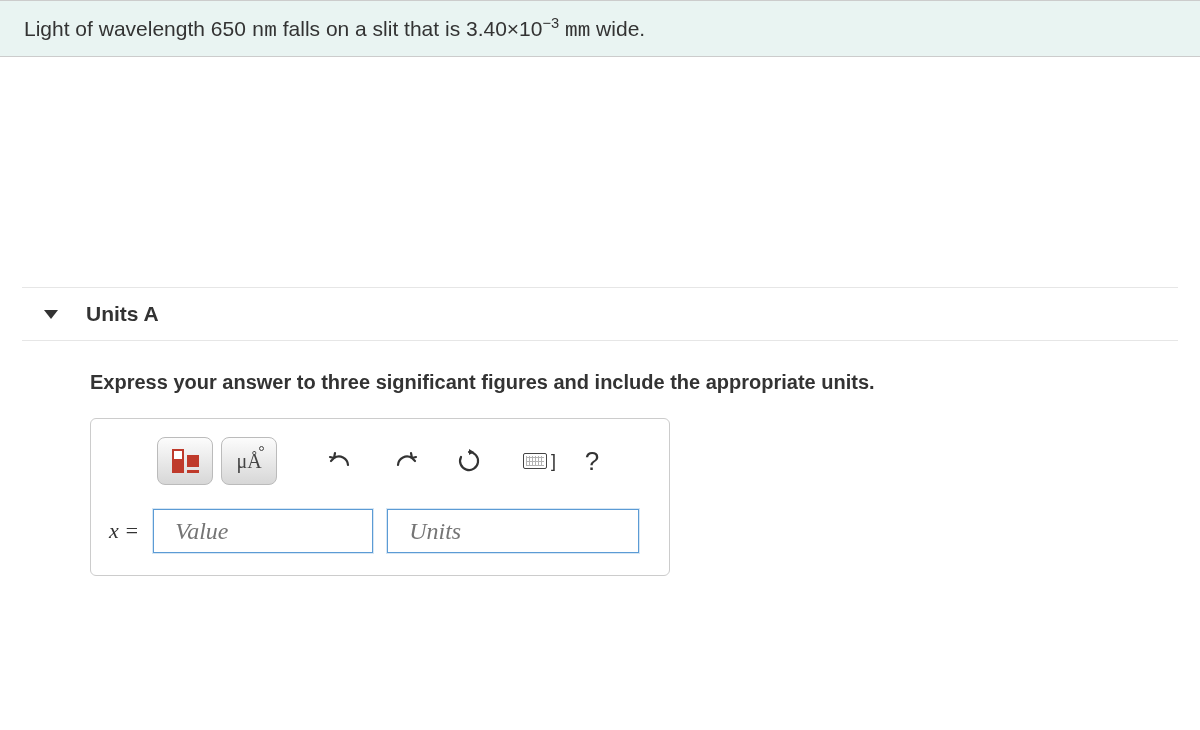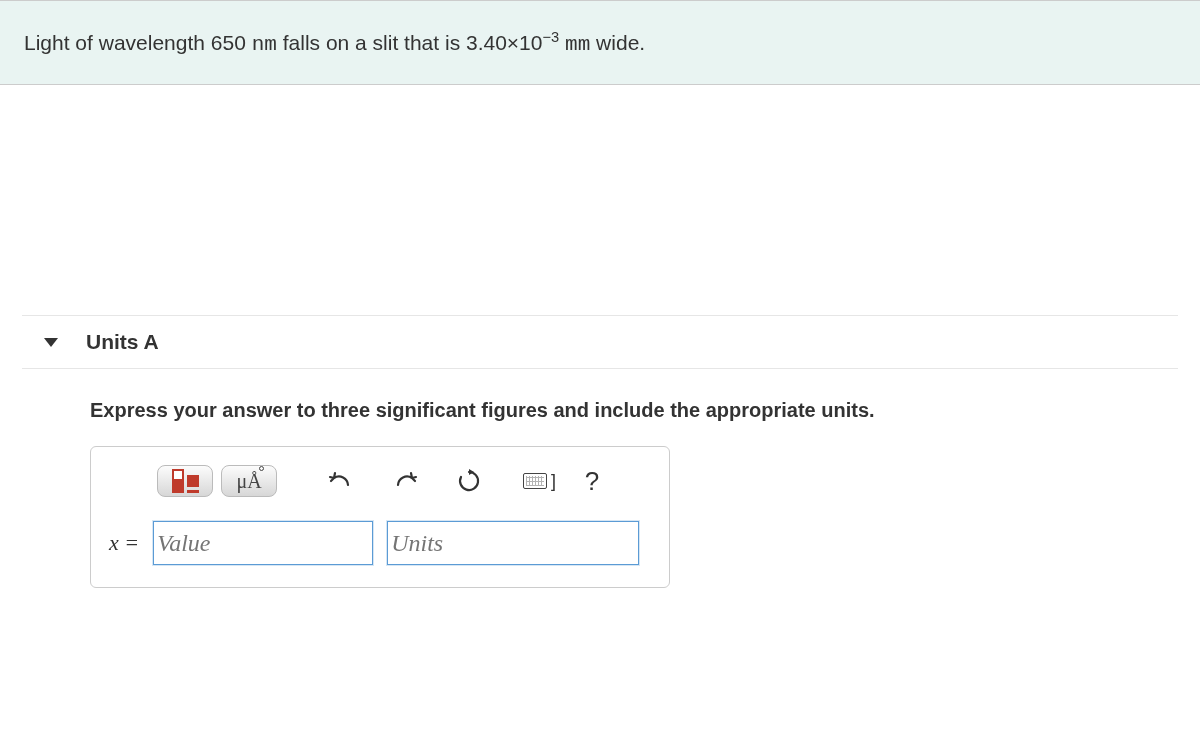--- a/index.html
+++ b/index.html
@@ -7,21 +7,21 @@
       font-family: Arial, Helvetica, sans-serif;
       font-size: 20px;
       color: #333;
       background: #fff;
       width: 1200px;
     }
     .problem-statement {
       background: #e9f4f2;
       border-top: 1px solid #ccc;
       border-bottom: 1px solid #ccc;
-      padding: 28px 24px;
+      padding: 14px 24px;
       font-size: 21px;
       color: #333;
     }
     .mono { font-family: "Courier New", monospace; }
     .spacer { height: 230px; }
     .part-header {
       display: flex;
       align-items: center;
       padding: 14px 22px;
       border-top: 1px solid #e6e6e6;
@@ -48,21 +48,21 @@
     }
     .toolbar {
       display: flex;
       align-items: center;
       gap: 8px;
       margin-bottom: 24px;
       padding-left: 48px;
     }
     .tool-btn {
       width: 56px;
-      height: 32px;
+      height: 48px;
       border-radius: 8px;
       display: flex;
       align-items: center;
       justify-content: center;
       cursor: pointer;
     }
     .tool-btn.fancy {
       background: linear-gradient(#fcfcfc, #d7d7d7);
       border: 1px solid #bbb;
     }
@@ -130,21 +130,21 @@
       color: #333;
     }
     .input-field {
       border: 1px solid #5b9bd5;
       box-shadow: 0 0 0 1px rgba(91,155,213,.25);
       height: 44px;
       font-family: "Times New Roman", serif;
       font-style: italic;
       font-size: 24px;
       color: #888;
-      padding: 4px 3px;
+      padding: 4px 21px;
       background: #fff;
     }
     .value-input { width: 220px; }
     .units-input { width: 252px; }
     sup { font-size: 0.7em; }
   </style>
 </head>
 <body>
 
 <div class="problem-statement">

